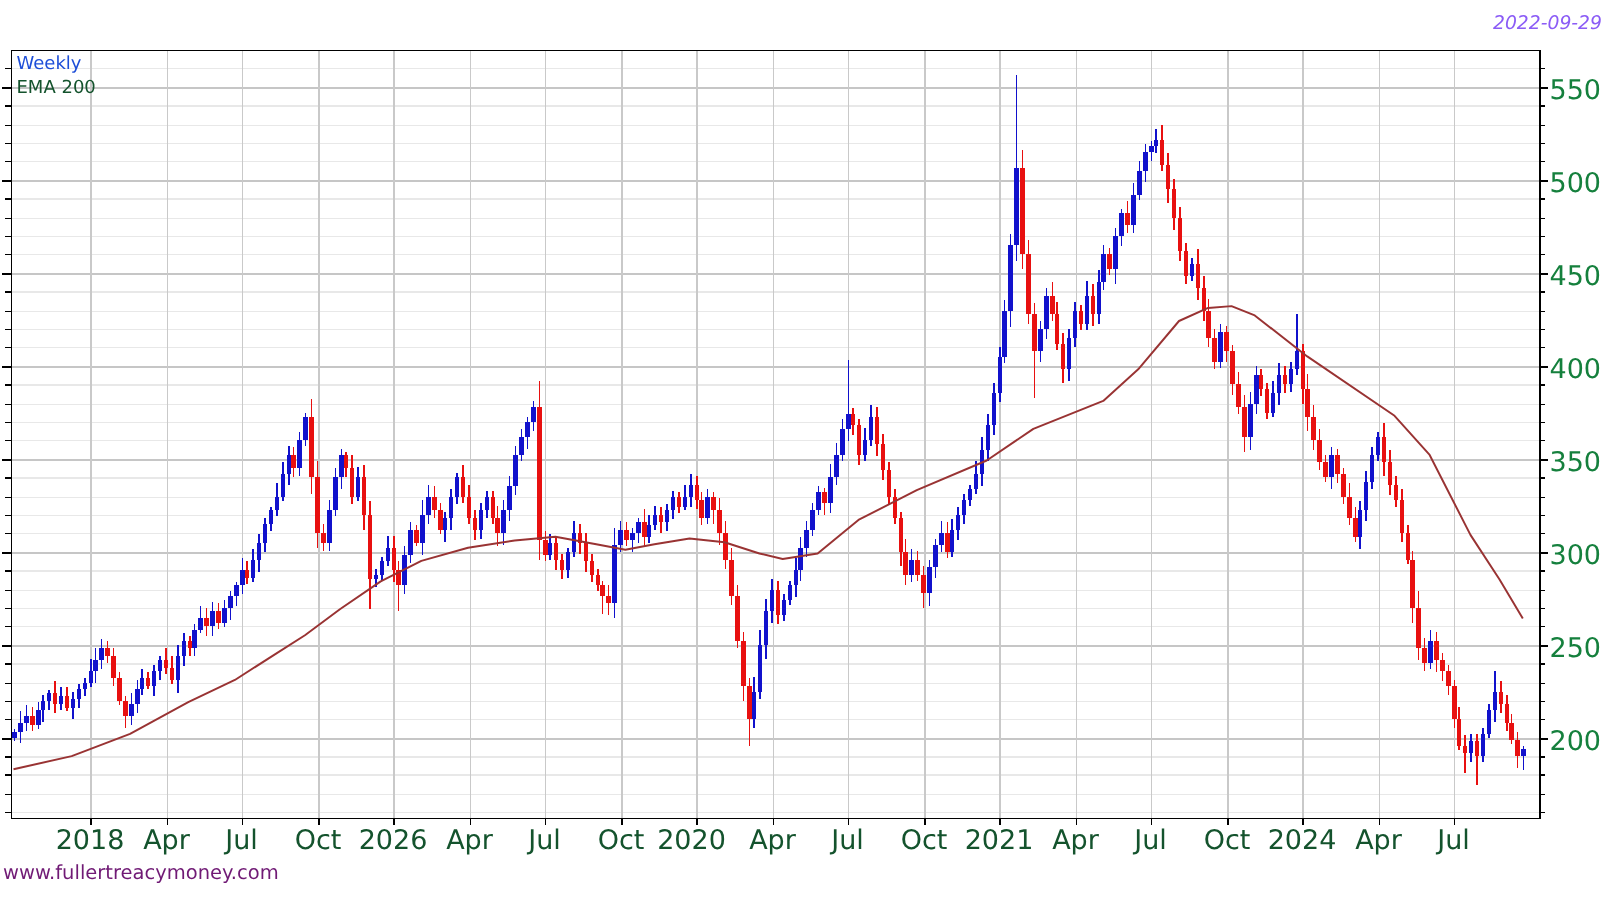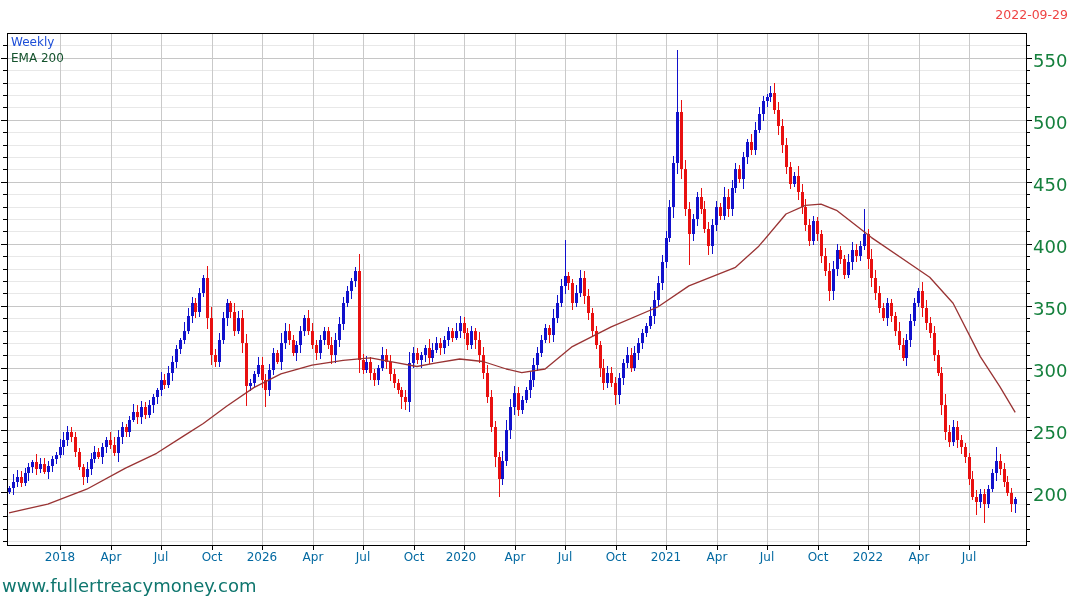--- a/index.html
+++ b/index.html
@@ -2,26 +2,26 @@
 <html><head>
 <meta charset="utf-8">
 <style>
   html,body{margin:0;padding:0;background:#ffffff;}
   #screen{position:relative;width:1075px;height:600px;background:#ffffff;overflow:hidden;
           font-family:"DejaVu Sans","Liberation Sans",sans-serif;}
   #chart-svg{position:absolute;left:0;top:0;}
   .hdr{position:absolute;top:4px;left:8px;font-size:13px;font-weight:bold;color:#000;white-space:nowrap;}
   .hdr .chg{color:#0000dd;margin-left:7px;}
   .hdr .prc{margin-left:7px;}
-  .date{position:absolute;top:7px;right:7px;font-size:12.5px;color:#ef4444;}
+  .date{position:absolute;top:7px;right:7px;font-size:12.5px;color:#8b5cf6;font-style:italic;}
   .lgd1{position:absolute;left:11px;top:35px;font-size:12px;color:#1d4ed8;}
   .lgd2{position:absolute;left:11px;top:51px;font-size:12px;color:#14532d;}
   .ylab{position:absolute;font-size:18px;color:#15803d;}
-  .xlab{position:absolute;top:550px;width:50px;text-align:center;font-size:12px;color:#0369a1;}
-  .link{position:absolute;left:2px;top:575px;font-size:18px;color:#0f766e;text-decoration:none;}
+  .xlab{position:absolute;top:550px;width:50px;text-align:center;font-size:18px;color:#14532d;}
+  .link{position:absolute;left:2px;top:575px;font-size:13px;color:#701a75;text-decoration:none;}
   .copy{position:absolute;right:6px;top:578px;font-size:12.5px;color:#a6a6a6;}
 </style>
 </head>
 <body>
 
 <div id="screen">
   <svg id="chart-svg" width="1075" height="600" xmlns="http://www.w3.org/2000/svg">
       <rect x="8" y="541" width="1018" height="1" fill="#e8e8e8" shape-rendering="crispEdges"></rect>
       <rect x="8" y="529" width="1018" height="1" fill="#e8e8e8" shape-rendering="crispEdges"></rect>
       <rect x="8" y="516" width="1018" height="1" fill="#e8e8e8" shape-rendering="crispEdges"></rect>
@@ -736,19 +736,19 @@
       <div class="xlab" style="left: 338px;">Jul</div>
       <div class="xlab" style="left: 389px;">Oct</div>
       <div class="xlab" style="left: 436px;">2020</div>
       <div class="xlab" style="left: 490px;">Apr</div>
       <div class="xlab" style="left: 540px;">Jul</div>
       <div class="xlab" style="left: 591px;">Oct</div>
       <div class="xlab" style="left: 641px;">2021</div>
       <div class="xlab" style="left: 692px;">Apr</div>
       <div class="xlab" style="left: 742px;">Jul</div>
       <div class="xlab" style="left: 793px;">Oct</div>
-      <div class="xlab" style="left: 843px;">2022</div>
+      <div class="xlab" style="left: 843px;">2024</div>
       <div class="xlab" style="left: 894px;">Apr</div>
       <div class="xlab" style="left: 944px;">Jul</div>
     </div>
 
   <a class="link" href="#">www.fullertreacymoney.com</a>
 </div>
 
 </body></html>

